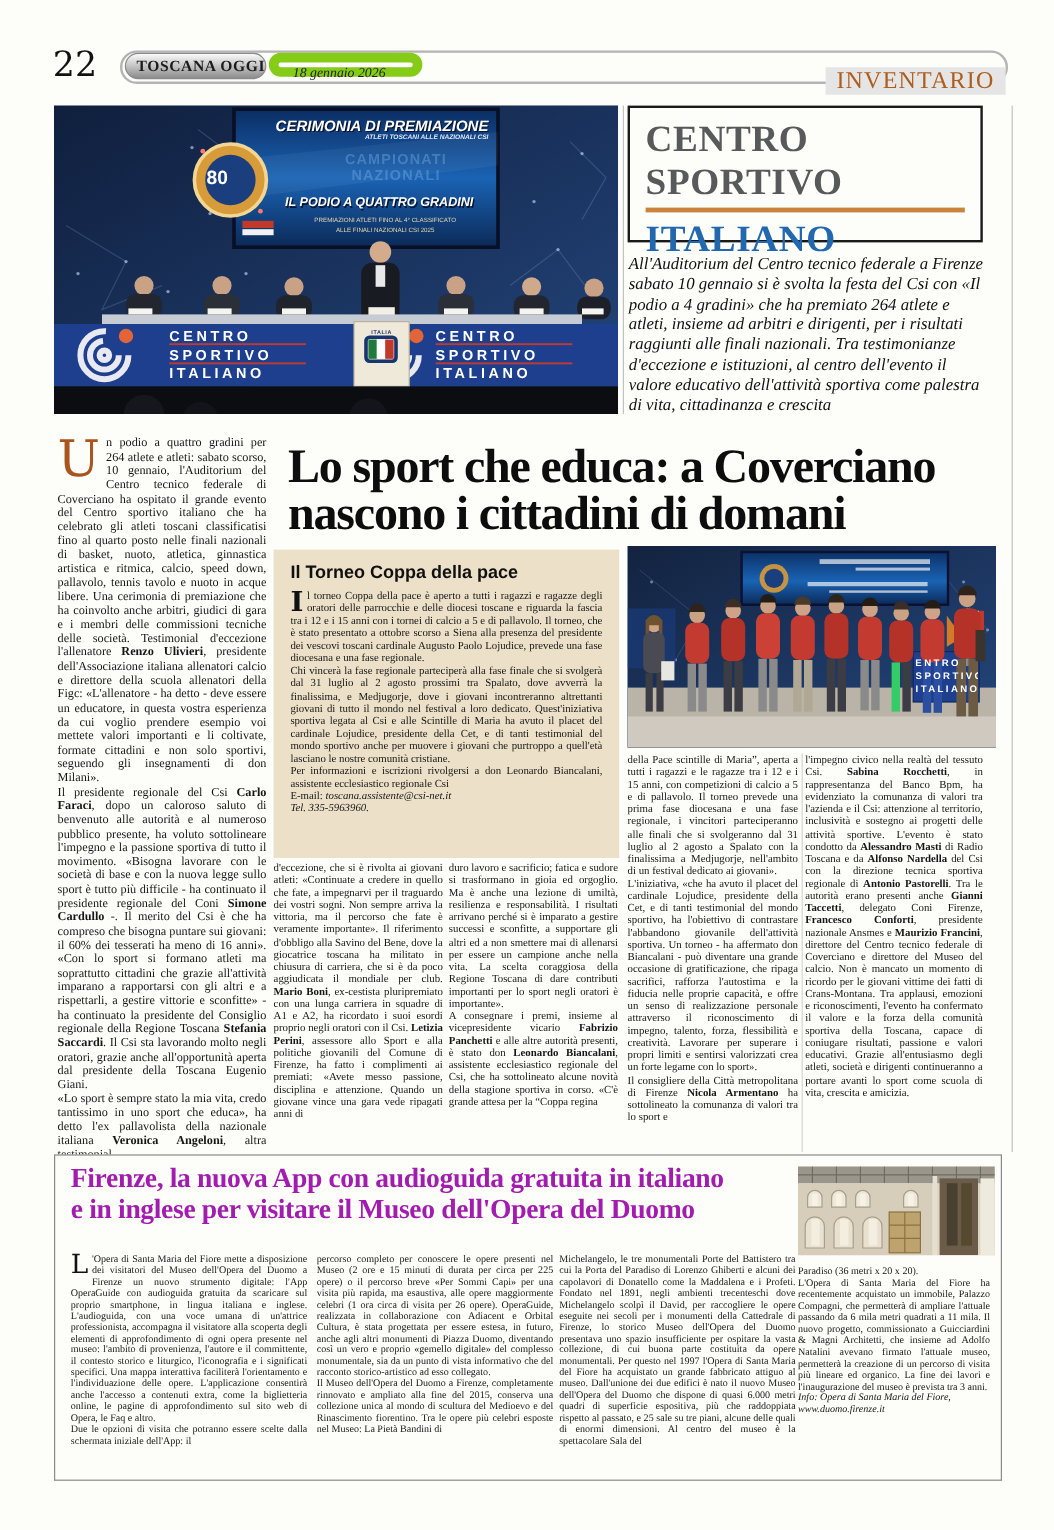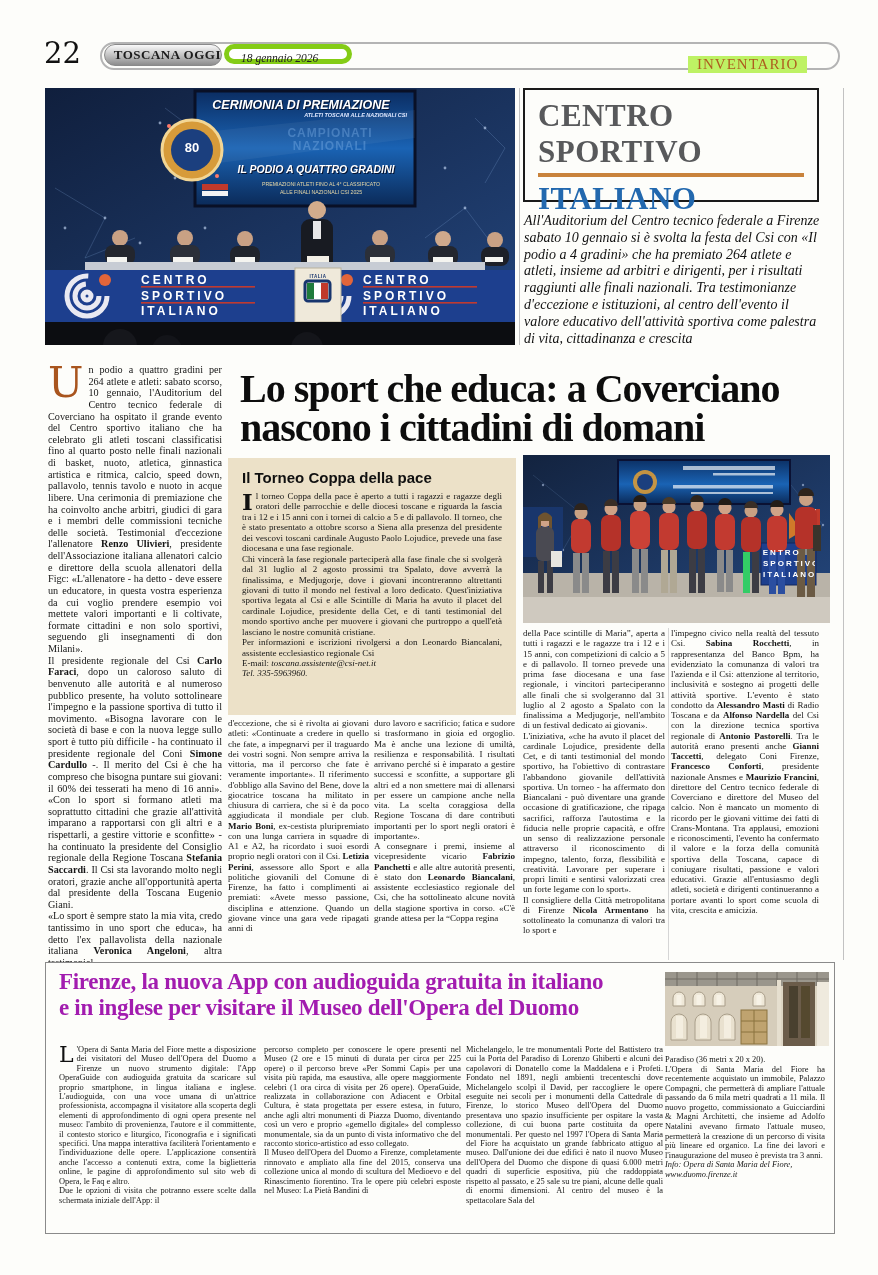--- a/index.html
+++ b/index.html
@@ -17,42 +17,42 @@
     position:relative;width:878px;height:1275px;margin:0 auto;
     background:#fdfdfa;overflow:hidden;
     font-family:"Liberation Serif",serif;color:#1a1a1a;
   }
   
   .pagenum{position:absolute;left:44px;top:36px;font-family:"DejaVu Serif",serif;font-size:29px;color:#111;}
   .header-rule{position:absolute;left:100px;top:42px;width:736px;height:24px;border:2px solid #b4b4b4;border-radius:14px;}
   .mast-pill{position:absolute;left:104px;top:44px;width:116px;height:20px;background:linear-gradient(#fafafa,#8d8d8d);
     border:1px solid #8a8a8a;border-radius:11px;text-align:right;
     font-family:"Liberation Serif",serif;font-weight:bold;font-size:13px;line-height:20px;letter-spacing:.5px;color:#1c1c1c;}
-  .date-pill{position:absolute;left:224px;top:44px;width:128px;height:20px;background:#fff;border:5px solid #84cc16;border-radius:11px;
+  .date-pill{position:absolute;left:224px;top:44px;width:128px;height:20px;background:#fff;border:8px solid #84cc16;border-radius:11px;
     font-style:italic;font-size:11.5px;line-height:18px;padding-left:12px;box-sizing:border-box;color:#222;}
-  .section-name{position:absolute;left:688px;top:56px;z-index:2;background:#bef264;padding:0 9px;
-    font-family:"Liberation Serif",serif;font-size:15px;letter-spacing:1px;color:var(--accent_orange);}
+  .section-name{position:absolute;left:688px;top:56px;z-index:2;background:#e5e5e5;padding:0 9px;
+    font-family:"Liberation Serif",serif;font-size:20px;letter-spacing:1px;color:var(--accent_orange);}
   
   .vrule{position:absolute;width:1px;background:#c2c2c2;}
   
   .photo-top{position:absolute;left:45px;top:88px;width:470px;height:257px;background:var(--photo_navy);}
   .photo-top svg{position:absolute;left:0;top:0;}
   .pt-caption{position:absolute;left:12px;top:16px;width:142px;color:#fff;
     font-family:"Liberation Sans",sans-serif;font-weight:bold;font-size:9px;line-height:1.15;letter-spacing:.1px;}
   .pt-screen-text{position:absolute;left:150px;top:3px;width:220px;height:115px;color:#fff;
     font-family:"Liberation Sans",sans-serif;text-align:right;}
-  .scr-title{font-style:italic;font-weight:bold;font-size:12.5px;margin:7px 8px 0 0;text-shadow:1px 1px 0 #06122e;text-align:center;}
+  .scr-title{font-style:italic;font-weight:bold;font-size:12.5px;margin:7px 8px 0 0;text-shadow:1px 1px 0 #06122e;}
   .scr-sub{font-style:italic;font-weight:bold;font-size:5.5px;margin-right:8px;color:#dfe8ff;}
   .scr-watermark{position:absolute;left:60px;top:36px;width:150px;text-align:center;font-weight:bold;font-size:12px;
     line-height:1.1;color:rgba(140,190,240,.35);letter-spacing:1px;}
   .scr-line2{position:absolute;left:30px;top:72px;width:182px;text-align:center;font-style:italic;font-weight:bold;
     font-size:10.5px;color:#fff;text-shadow:1px 1px 0 #06122e;}
   .scr-line3{position:absolute;left:40px;top:90px;width:172px;text-align:center;font-size:5.2px;line-height:1.5;color:#e8d9a8;white-space:pre-line;}
-  .pt-medal-num{position:absolute;left:133px;top:52px;width:28px;text-align:center;color:#fff;
-    font-family:"Liberation Sans",sans-serif;font-weight:bold;font-size:13px;}
+  .pt-medal-num{position:absolute;left:122px;top:52px;width:28px;text-align:center;color:#fff;
+    font-family:"Liberation Sans",sans-serif;font-weight:bold;font-size:16px;}
   .csi-text{position:absolute;color:#fff;font-family:"Liberation Sans",sans-serif;font-weight:bold;
     font-size:12px;line-height:1.3;letter-spacing:3px;white-space:pre-line;}
   .pt-shield-label{position:absolute;left:250px;top:186px;width:46px;text-align:center;color:#17356e;
     font-family:"Liberation Sans",sans-serif;font-weight:bold;font-size:4.5px;letter-spacing:.5px;}
   
   .kicker-box{position:absolute;left:523px;top:88px;width:296px;height:114px;border:2px solid #1a1a1a;box-sizing:border-box;padding:8px 13px;}
   .kicker-line1{font-family:"Liberation Serif",serif;font-weight:bold;font-size:31px;letter-spacing:.5px;color:var(--kicker_gray);}
   .kicker-rule{height:4px;background:#c9833c;margin:3px 0 4px;}
   .kicker-line2{font-family:"Liberation Serif",serif;font-weight:bold;font-size:31px;letter-spacing:.5px;color:var(--kicker_blue);}
   .standfirst{position:absolute;left:524px;top:213px;width:300px;font-style:italic;font-size:14px;line-height:1.2;color:#111;}

